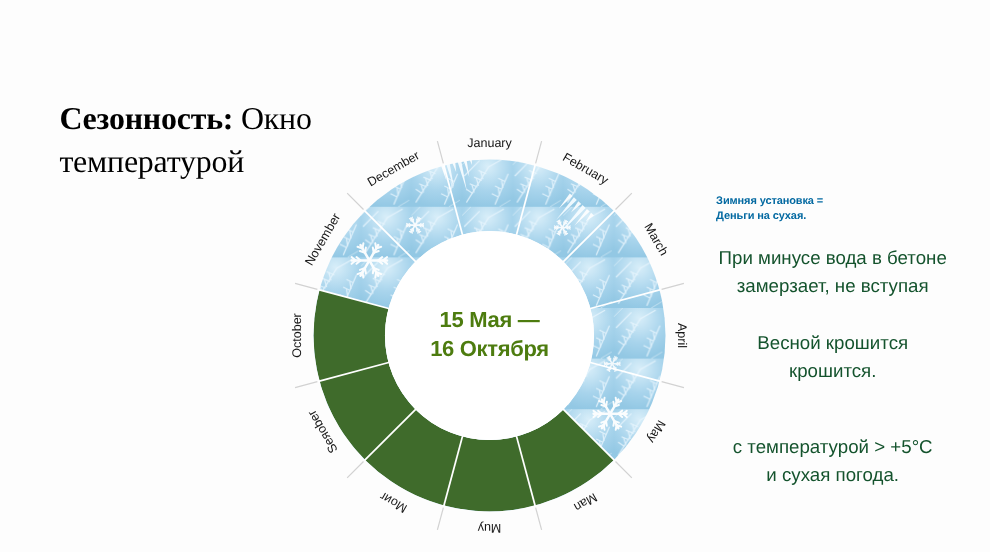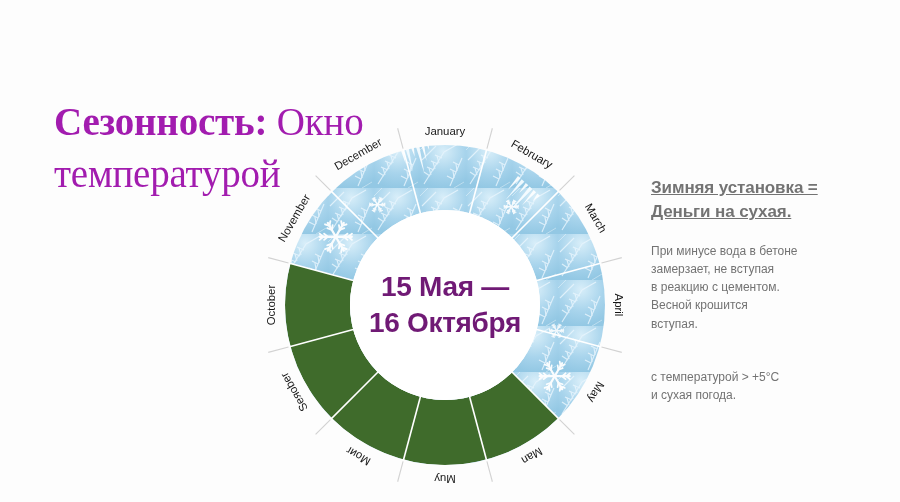--- a/index.html
+++ b/index.html
@@ -6,21 +6,21 @@
   body{
     width:900px;height:502px;overflow:hidden;background:#fdfdfd;
     font-family:"Liberation Sans", sans-serif;position:relative;
   }
   #slide{position:absolute;inset:0;background:#fdfdfd;}
 
   
   .title{
     position:absolute;left:54px;top:70px;width:420px;
     font-family:"Liberation Serif", serif;
-    font-size:39px;line-height:1.33;color:#a21caf;
+    font-size:29px;line-height:1.33;color:#000000;
     letter-spacing:-.2px;
   }
   .title .t-bold{font-weight:700;}
   .title .t-rest{font-weight:400;}
   .title .t-line2{font-weight:400;display:block;}
 
   
   #donutWrap{position:absolute;left:282px;top:142px;width:326px;height:326px;}
   #donut{display:block;width:326px;height:326px;overflow:visible;}
 
@@ -31,32 +31,32 @@
     font-size:11.4px;color:#161616;white-space:nowrap;
     font-family:"Liberation Sans", sans-serif;
     transform-origin:0 50%;
   }
   .mlabel span{display:inline-block;}
 
   
   .center-cap{
     position:absolute;left:50%;top:50%;transform:translate(-50%,-50%);
     text-align:center;width:190px;
-    font-size:28px;font-weight:700;color:#701a75;line-height:1.28;
+    font-size:20px;font-weight:700;color:#4d7c0f;line-height:1.28;
     letter-spacing:-.3px;
   }
 
   
   .panel{position:absolute;left:651px;top:176px;width:212px;}
   .panel-head{
-    font-size:17px;font-weight:700;color:#737373;line-height:1.43;
-    margin:0 0 17px 0;letter-spacing:-.1px;text-decoration:underline;
+    font-size:10px;font-weight:700;color:#0369a1;line-height:1.43;
+    margin:0 0 17px 0;letter-spacing:-.1px;
   }
   .panel-p{
-    font-size:12px;color:#737373;line-height:1.52;margin:0 0 17px 0;
+    font-size:17px;color:#14532d;line-height:1.52;margin:0 0 17px 0;text-align:center;
   }
   .panel-p:last-child{margin-bottom:0;}
   .nowrap{white-space:nowrap;}
 </style>
 </head>
 <body>
 
 <div id="slide">
 
   <h1 class="title">
@@ -344,17 +344,17 @@
       <div>15 Мая —</div>
       <div>16 Октября</div>
     </div>
   </div>
 
   <div class="panel">
     <div class="panel-head">
       <div>Зимняя установка =</div>
       <div>Деньги на сухая.</div>
     </div>
-    <p class="panel-p" id="para1"><span class="nowrap">При минусе вода в бетоне</span><br><span class="nowrap">замерзает, не вступая</span><br><span class="nowrap">в реакцию с цементом.</span><br><span class="nowrap">Весной крошится</span><br><span class="nowrap">вступая.</span></p>
+    <p class="panel-p" id="para1"><span class="nowrap">При минусе вода в бетоне</span><br><span class="nowrap">замерзает, не вступая</span><br><br><span class="nowrap">Весной крошится</span><br><span class="nowrap">крошится.</span></p>
     <p class="panel-p" id="para2"><br><span class="nowrap">с температурой &gt; +5°C</span><br><span class="nowrap">и сухая погода.</span></p>
   </div>
 
 </div>
 
 </body></html>

